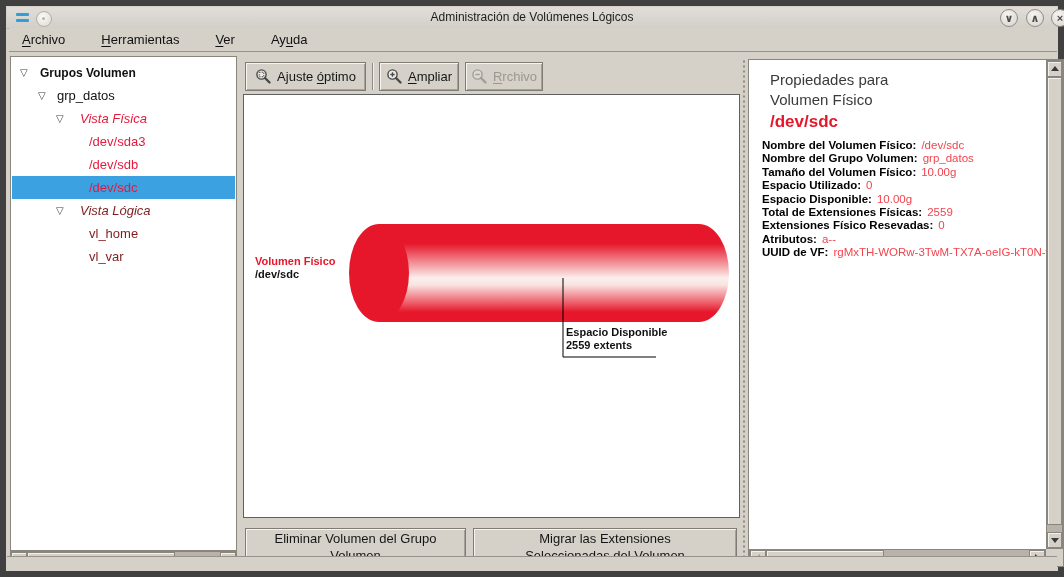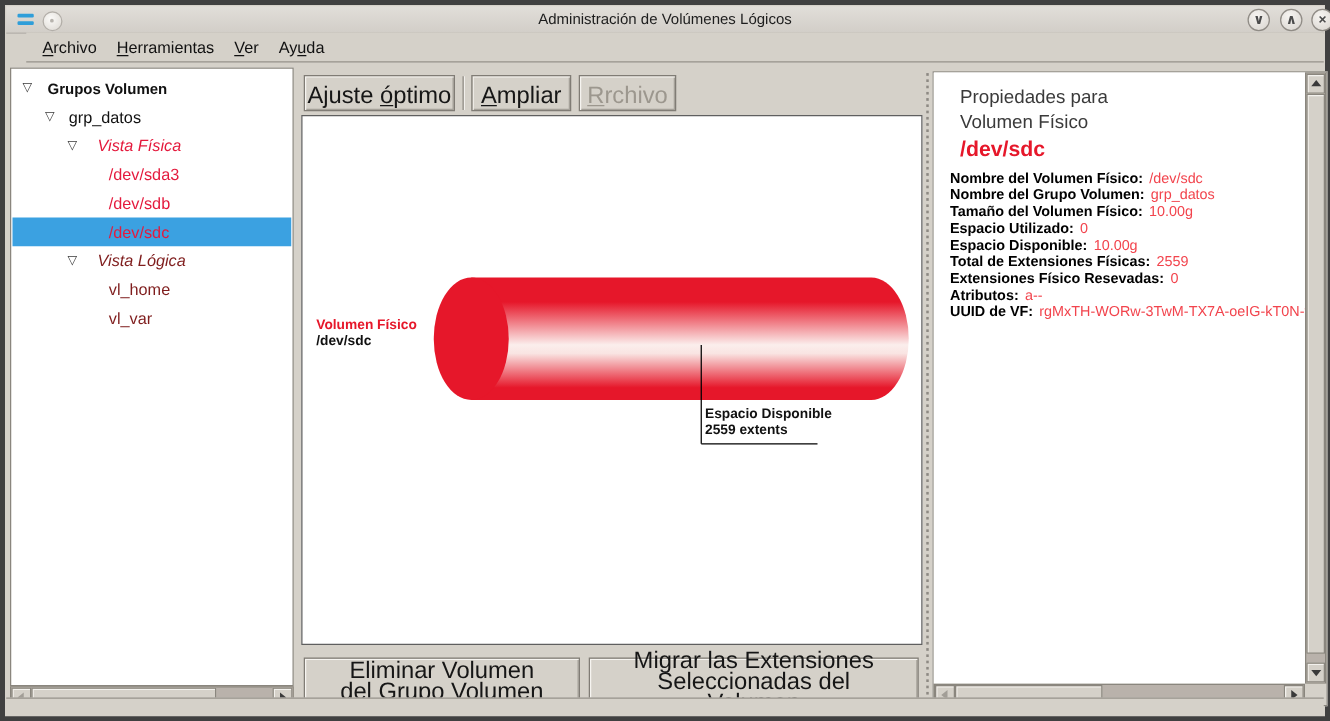--- a/index.html
+++ b/index.html
@@ -1,40 +1,40 @@
 <!DOCTYPE html>
 <html><head>
 <meta charset="utf-8">
 <style>
   html,body{margin:0;padding:0;width:1064px;height:577px;overflow:hidden;
     font-family:"Liberation Sans","DejaVu Sans",sans-serif;}
   .window{position:absolute;left:0;top:0;width:1064px;height:577px;
-    background:#d5d1c9;border:4px solid #404040;box-sizing:border-box;}
+    background:#d5d1c9;border:6px solid #404040;box-sizing:border-box;}
 
   
   .titlebar{position:absolute;left:1px;right:1px;top:1px;height:21px;
     background:linear-gradient(#e1ded9,#d2cec8);border-bottom:1px solid #b3afa9;}
   .title{position:absolute;left:0;right:0;top:0;line-height:21px;text-align:center;
     font-size:12px;color:#1d1d1d;}
   .app-icon{position:absolute;left:9px;top:6px;width:13px;height:10px;}
   .app-icon .bar{position:absolute;left:0;width:13px;height:3px;background:#2f9ed9;border-radius:1px;}
   .app-icon .bar.b2{top:6px;width:13px;}
   .circle-icon{position:absolute;left:29px;top:4px;width:14px;height:14px;border-radius:50%;
     border:1px solid #b2aea8;background:radial-gradient(circle at 40% 35%,#fbfaf8,#dcd8d2);}
   .circle-icon::after{content:"";position:absolute;left:5px;top:5px;width:3px;height:3px;
     border-radius:50%;background:#b7b3ad;}
   .winbtn{position:absolute;top:2px;width:18px;height:18px;border-radius:50%;
     border:1px solid #908c86;background:radial-gradient(circle at 40% 30%,#f6f4f1,#d8d4ce);
     color:#4b4b4b;font-size:11px;line-height:16px;text-align:center;font-weight:bold;
     box-sizing:border-box;cursor:default;}
   .winbtn.min{left:993px;} .winbtn.max{left:1019px;} .winbtn.close{left:1044px;}
 
   
-  .menubar{position:absolute;left:17px;right:1px;top:22px;height:24px;background:#d5d1c9;
-    border-bottom:1px solid #96928b;display:flex;align-items:center;padding-left:5px;box-sizing:border-box;}
+  .menubar{position:absolute;left:3px;right:1px;top:22px;height:24px;background:#d5d1c9;
+    border-bottom:1px solid #96928b;display:flex;align-items:center;padding-left:5px;box-sizing:border-box;gap:20px;}
   .menu-item{font-size:13px;color:#111;padding:2px 8px;}
   .mn{text-decoration:underline;text-underline-offset:2px;}
 
   
   .tree-panel{position:absolute;left:4px;top:50px;width:227px;height:495px;background:#fff;
     border:1px solid #8a867e;box-sizing:border-box;}
   .trow{position:absolute;left:1px;right:1px;height:23px;line-height:23px;font-size:13px;color:#111;}
   .trow .exp{position:absolute;top:0;font-size:10px;color:#3a3a3a;line-height:23px;}
   .trow.lvl0 .exp{left:8px;} .trow.lvl1 .exp{left:26px;} .trow.lvl2 .exp{left:44px;}
   .trow.lvl0 .tlabel{margin-left:28px;font-size:12px;font-weight:bold;}
@@ -55,21 +55,21 @@
   .tri.l{left:4px;top:3px;border-top:4px solid transparent;border-bottom:4px solid transparent;border-right:5px solid #3a3a3a;}
   .tri.r{left:5px;top:3px;border-top:4px solid transparent;border-bottom:4px solid transparent;border-left:5px solid #3a3a3a;}
   .tri.u{left:3px;top:4px;border-left:4px solid transparent;border-right:4px solid transparent;border-bottom:5px solid #3a3a3a;}
   .tri.d{left:3px;top:5px;border-left:4px solid transparent;border-right:4px solid transparent;border-top:5px solid #3a3a3a;}
   .tri.dis.l{border-right-color:#a29e97;}
 
   
   .btn{position:absolute;background:#d5d1c9;border:1px solid #807c75;
     box-shadow:inset 1px 1px 0 #f6f4f0,inset -1px -1px 0 #a5a199;
     display:flex;align-items:center;justify-content:center;gap:5px;
-    font-size:19px;color:#161616;box-sizing:border-box;cursor:default;flex-direction:column;}
+    font-size:13px;color:#161616;box-sizing:border-box;cursor:default;}
   .btn.disabled{color:#9c978e;}
   .tb-sep{position:absolute;left:366px;top:57px;height:27px;width:0;
     border-left:1px solid #8f8b84;border-right:1px solid #f2f0ec;}
 
   
   .canvas{position:absolute;left:237px;top:88px;width:497px;height:424px;background:#fff;
     border:1px solid #5f5f5f;box-sizing:border-box;}
 
   
   .action-btn{line-height:17px;text-align:center;}

